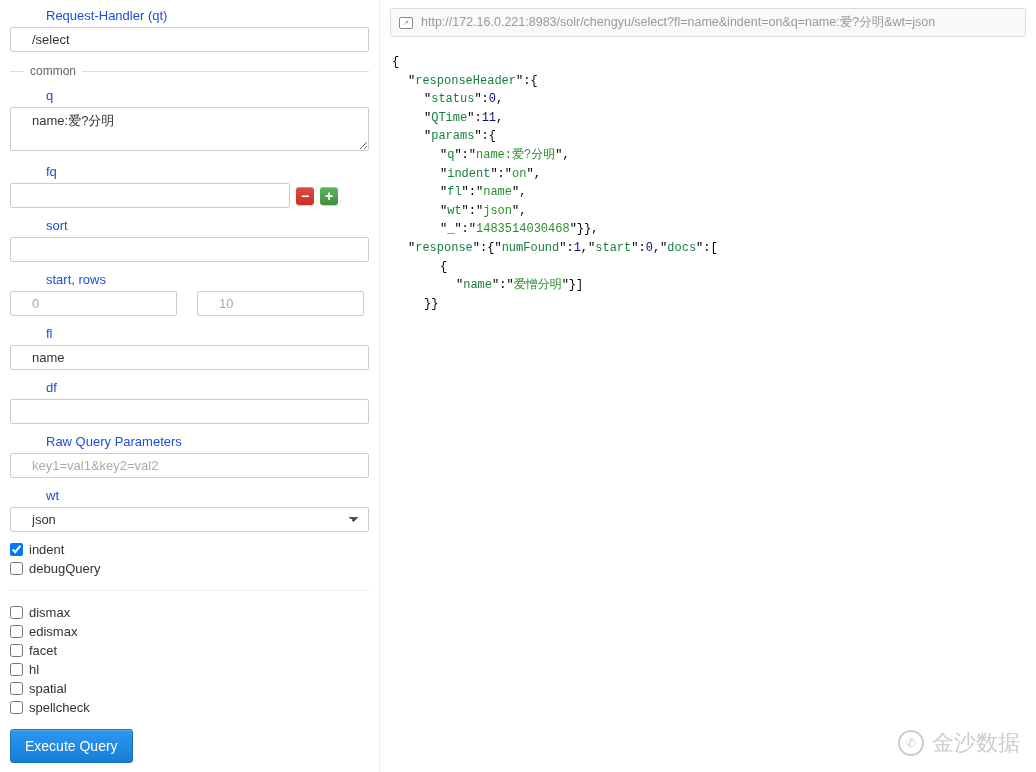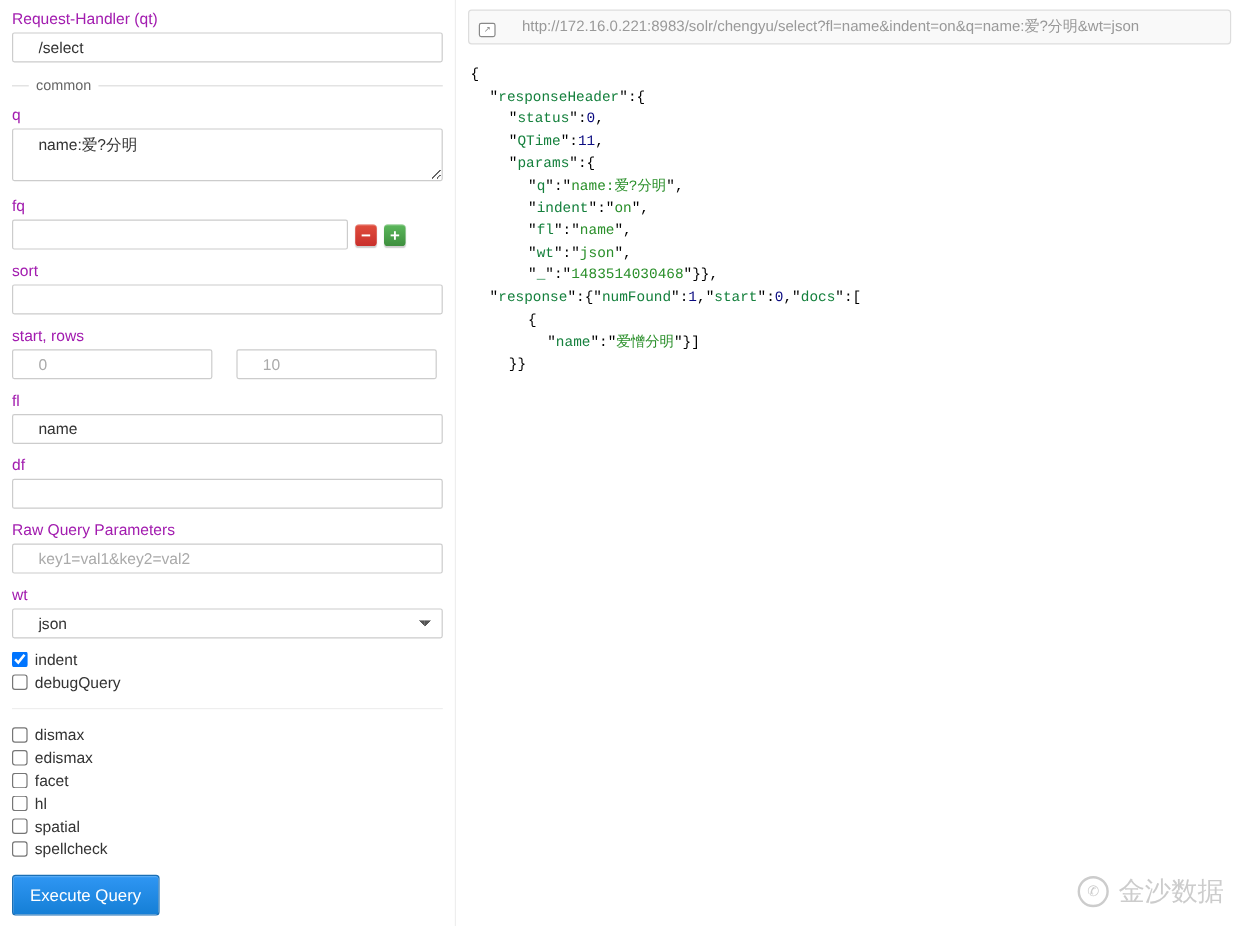--- a/index.html
+++ b/index.html
@@ -19,23 +19,24 @@
   border-right: 1px solid #eee;
 }
 .right-panel {
   flex: 1;
   padding: 8px 10px;
   position: relative;
 }
 .field-group { margin-bottom: 10px; }
 .label {
   display: block;
-  color: #a21caf;
+  color: #1d4ed8;
   font-size: 13px;
   margin-bottom: 4px;
+  margin-left: 36px;
 }
 input[type="text"], textarea, select {
   width: 100%;
   border: 1px solid #ccc;
   border-radius: 2px;
   padding: 4px 21px;
   font-size: 13px;
   font-family: inherit;
   color: #333;
   background: #fff;
@@ -93,22 +94,22 @@
   font-size: 14px;
   cursor: pointer;
   box-shadow: inset 0 1px 0 rgba(255,255,255,0.2);
 }
 .url-bar {
   border: 1px solid #ddd;
   border-radius: 3px;
   background: #f9f9f9;
   padding: 5px 8px;
   display: flex;
-  align-items: flex-end;
-  gap: 22px;
+  align-items: center;
+  gap: 8px;
   margin-bottom: 16px;
 }
 .url-bar .url-text {
   color: #999;
   font-size: 12.5px;
   white-space: nowrap;
   overflow: hidden;
 }
 .link-icon {
   width: 14px; height: 12px;

